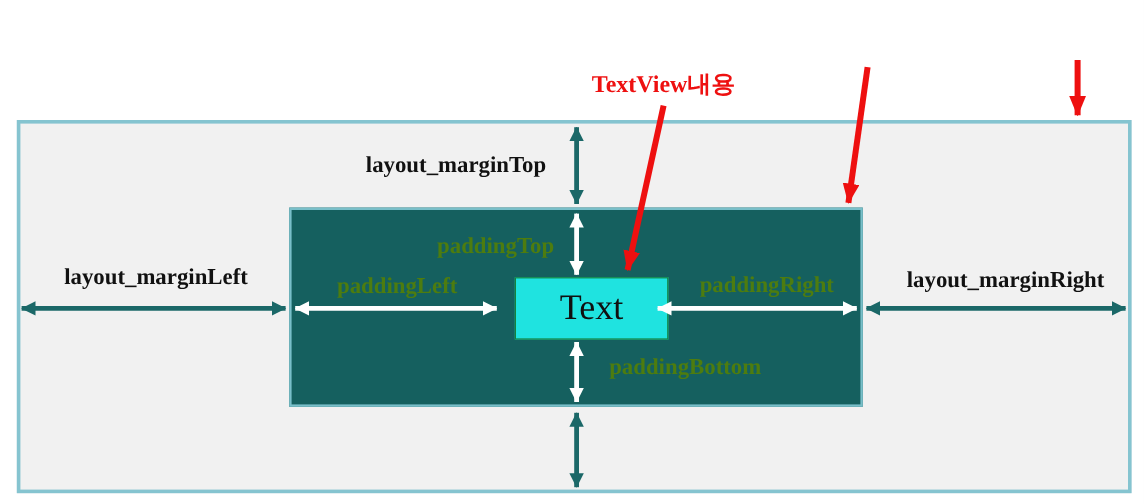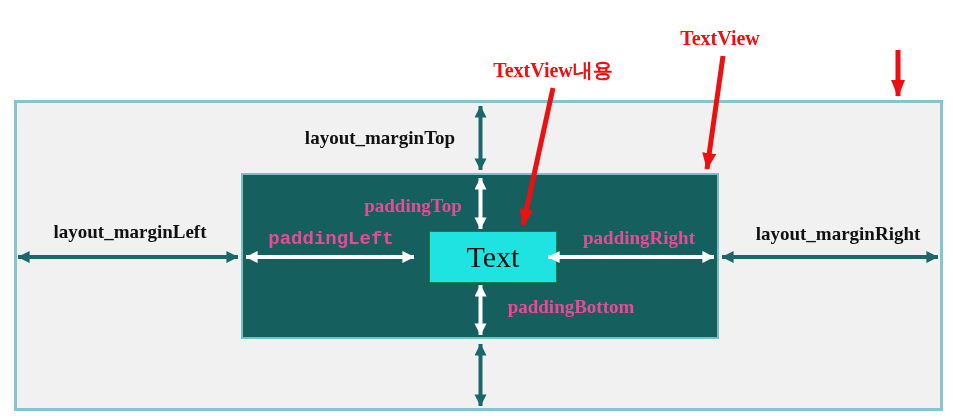--- a/index.html
+++ b/index.html
@@ -30,21 +30,21 @@
     border:1px solid #15803d;
     display:flex;align-items:center;justify-content:center;
     font-size:30px;color:#101010;
   }
   
   .lbl{
     position:absolute;transform:translate(-50%,-50%);
     font-weight:bold;font-size:19px;white-space:nowrap;
     color:var(--label-black,#111111);
   }
-  .lbl.white{color:#ec4899;}
+  .lbl.white{color:#4d7c0f;}
   .lbl.red{color:var(--annotation-red,#ee1010);font-size:20px;}
   
   .arrow-layer{position:absolute;left:0;top:0;width:953px;height:420px;pointer-events:none;}
   .arw-teal{stroke:var(--arrow-teal,#1b6868);stroke-width:4;fill:none;}
   .arw-white{stroke:#ffffff;stroke-width:4;fill:none;}
   .arw-red{stroke:var(--annotation-red,#ee1010);stroke-width:5;fill:none;}
   .mk-teal{fill:var(--arrow-teal,#1b6868);}
   .mk-white{fill:#ffffff;}
   .mk-red{fill:var(--annotation-red,#ee1010);}
 </style>
@@ -87,20 +87,19 @@
     <line class="arw-red" x1="553" y1="88" x2="523" y2="225" marker-end="url(#mred)"></line>
     <line class="arw-red" x1="723" y1="56" x2="707" y2="169" marker-end="url(#mred)"></line>
     <line class="arw-red" x1="898" y1="50" x2="898" y2="96" marker-end="url(#mred)"></line>
   </svg>
 
   <div class="lbl" style="left:380px;top:138px;">layout_marginTop</div>
   <div class="lbl" style="left:130px;top:232px;">layout_marginLeft</div>
   <div class="lbl" style="left:838px;top:234px;">layout_marginRight</div>
 
   <div class="lbl white" style="left:413px;top:206px;">paddingTop</div>
-  <div class="lbl white" style="left:331px;top:239px;font-family:Liberation Mono, monospace;">paddingLeft</div>
+  <div class="lbl white" style="left:331px;top:239px;">paddingLeft</div>
   <div class="lbl white" style="left:629px;top:238px;margin-left:10px;">paddingRight</div>
   <div class="lbl white" style="left:571px;top:307px;">paddingBottom</div>
 
   <div class="lbl red" style="left:553px;top:70px;">TextView내용</div>
-  <div class="lbl red" style="left:720px;top:38px;">TextView</div>
 
 </div>
 
 </body></html>

